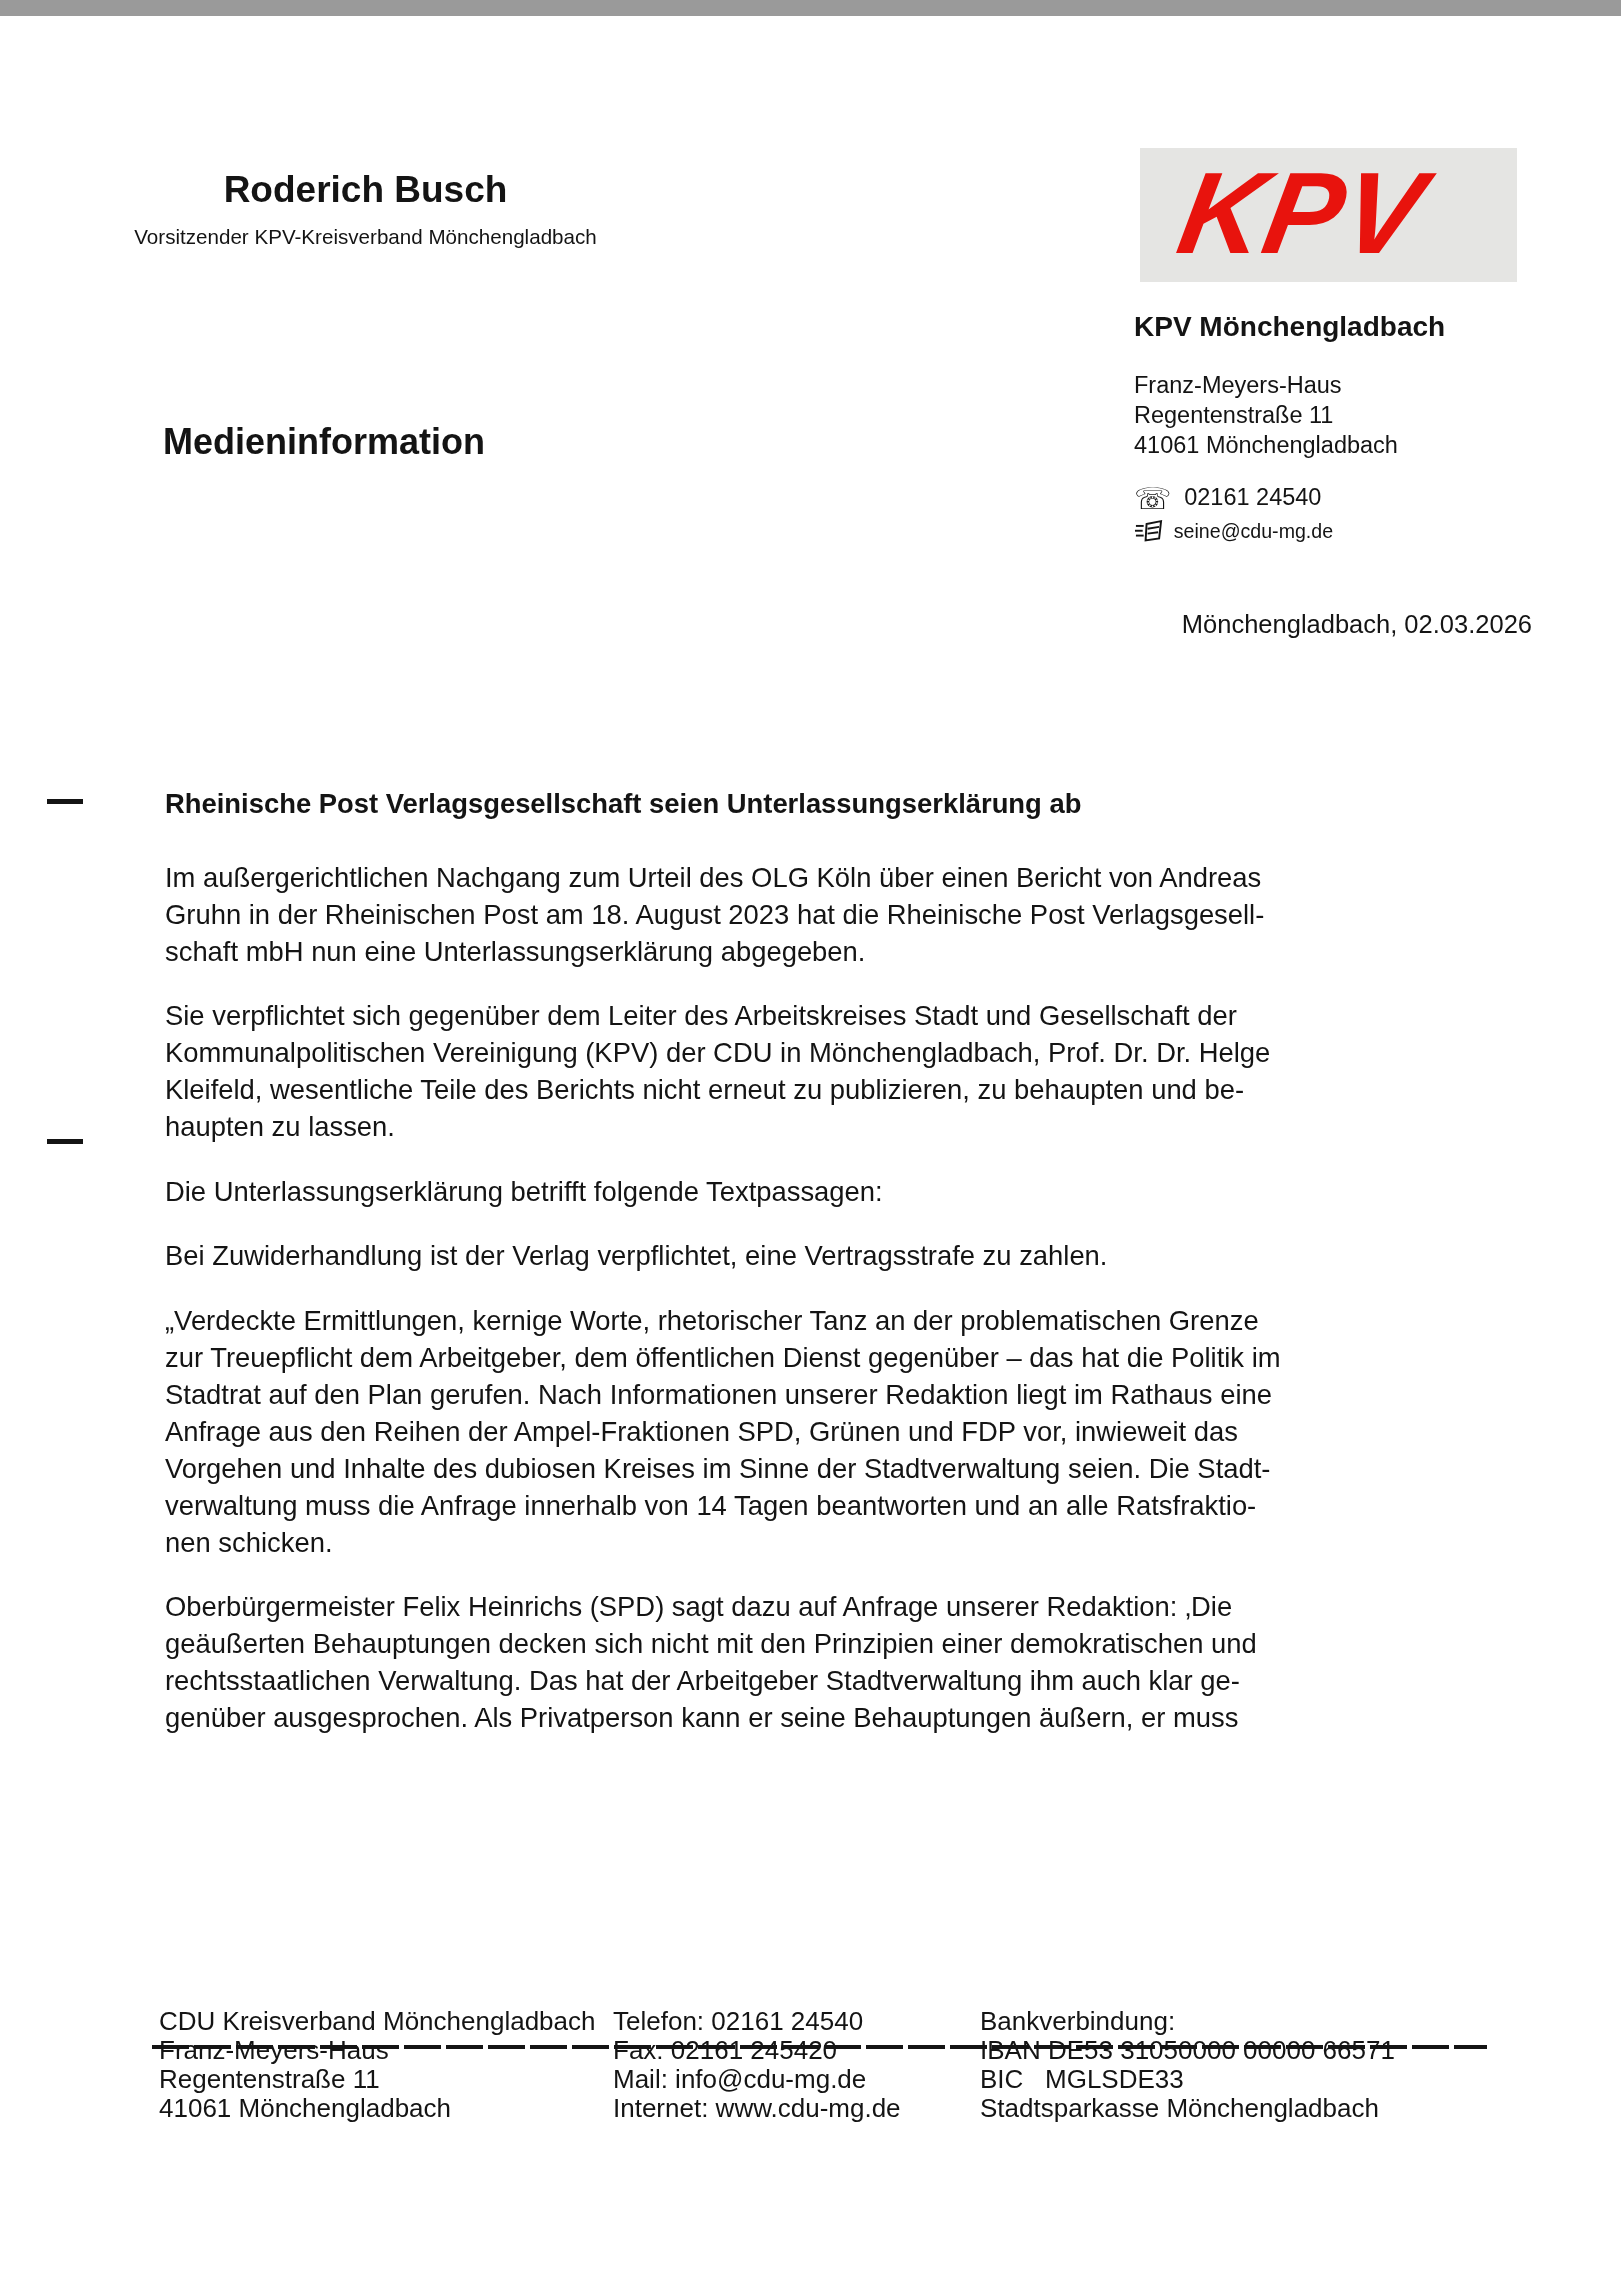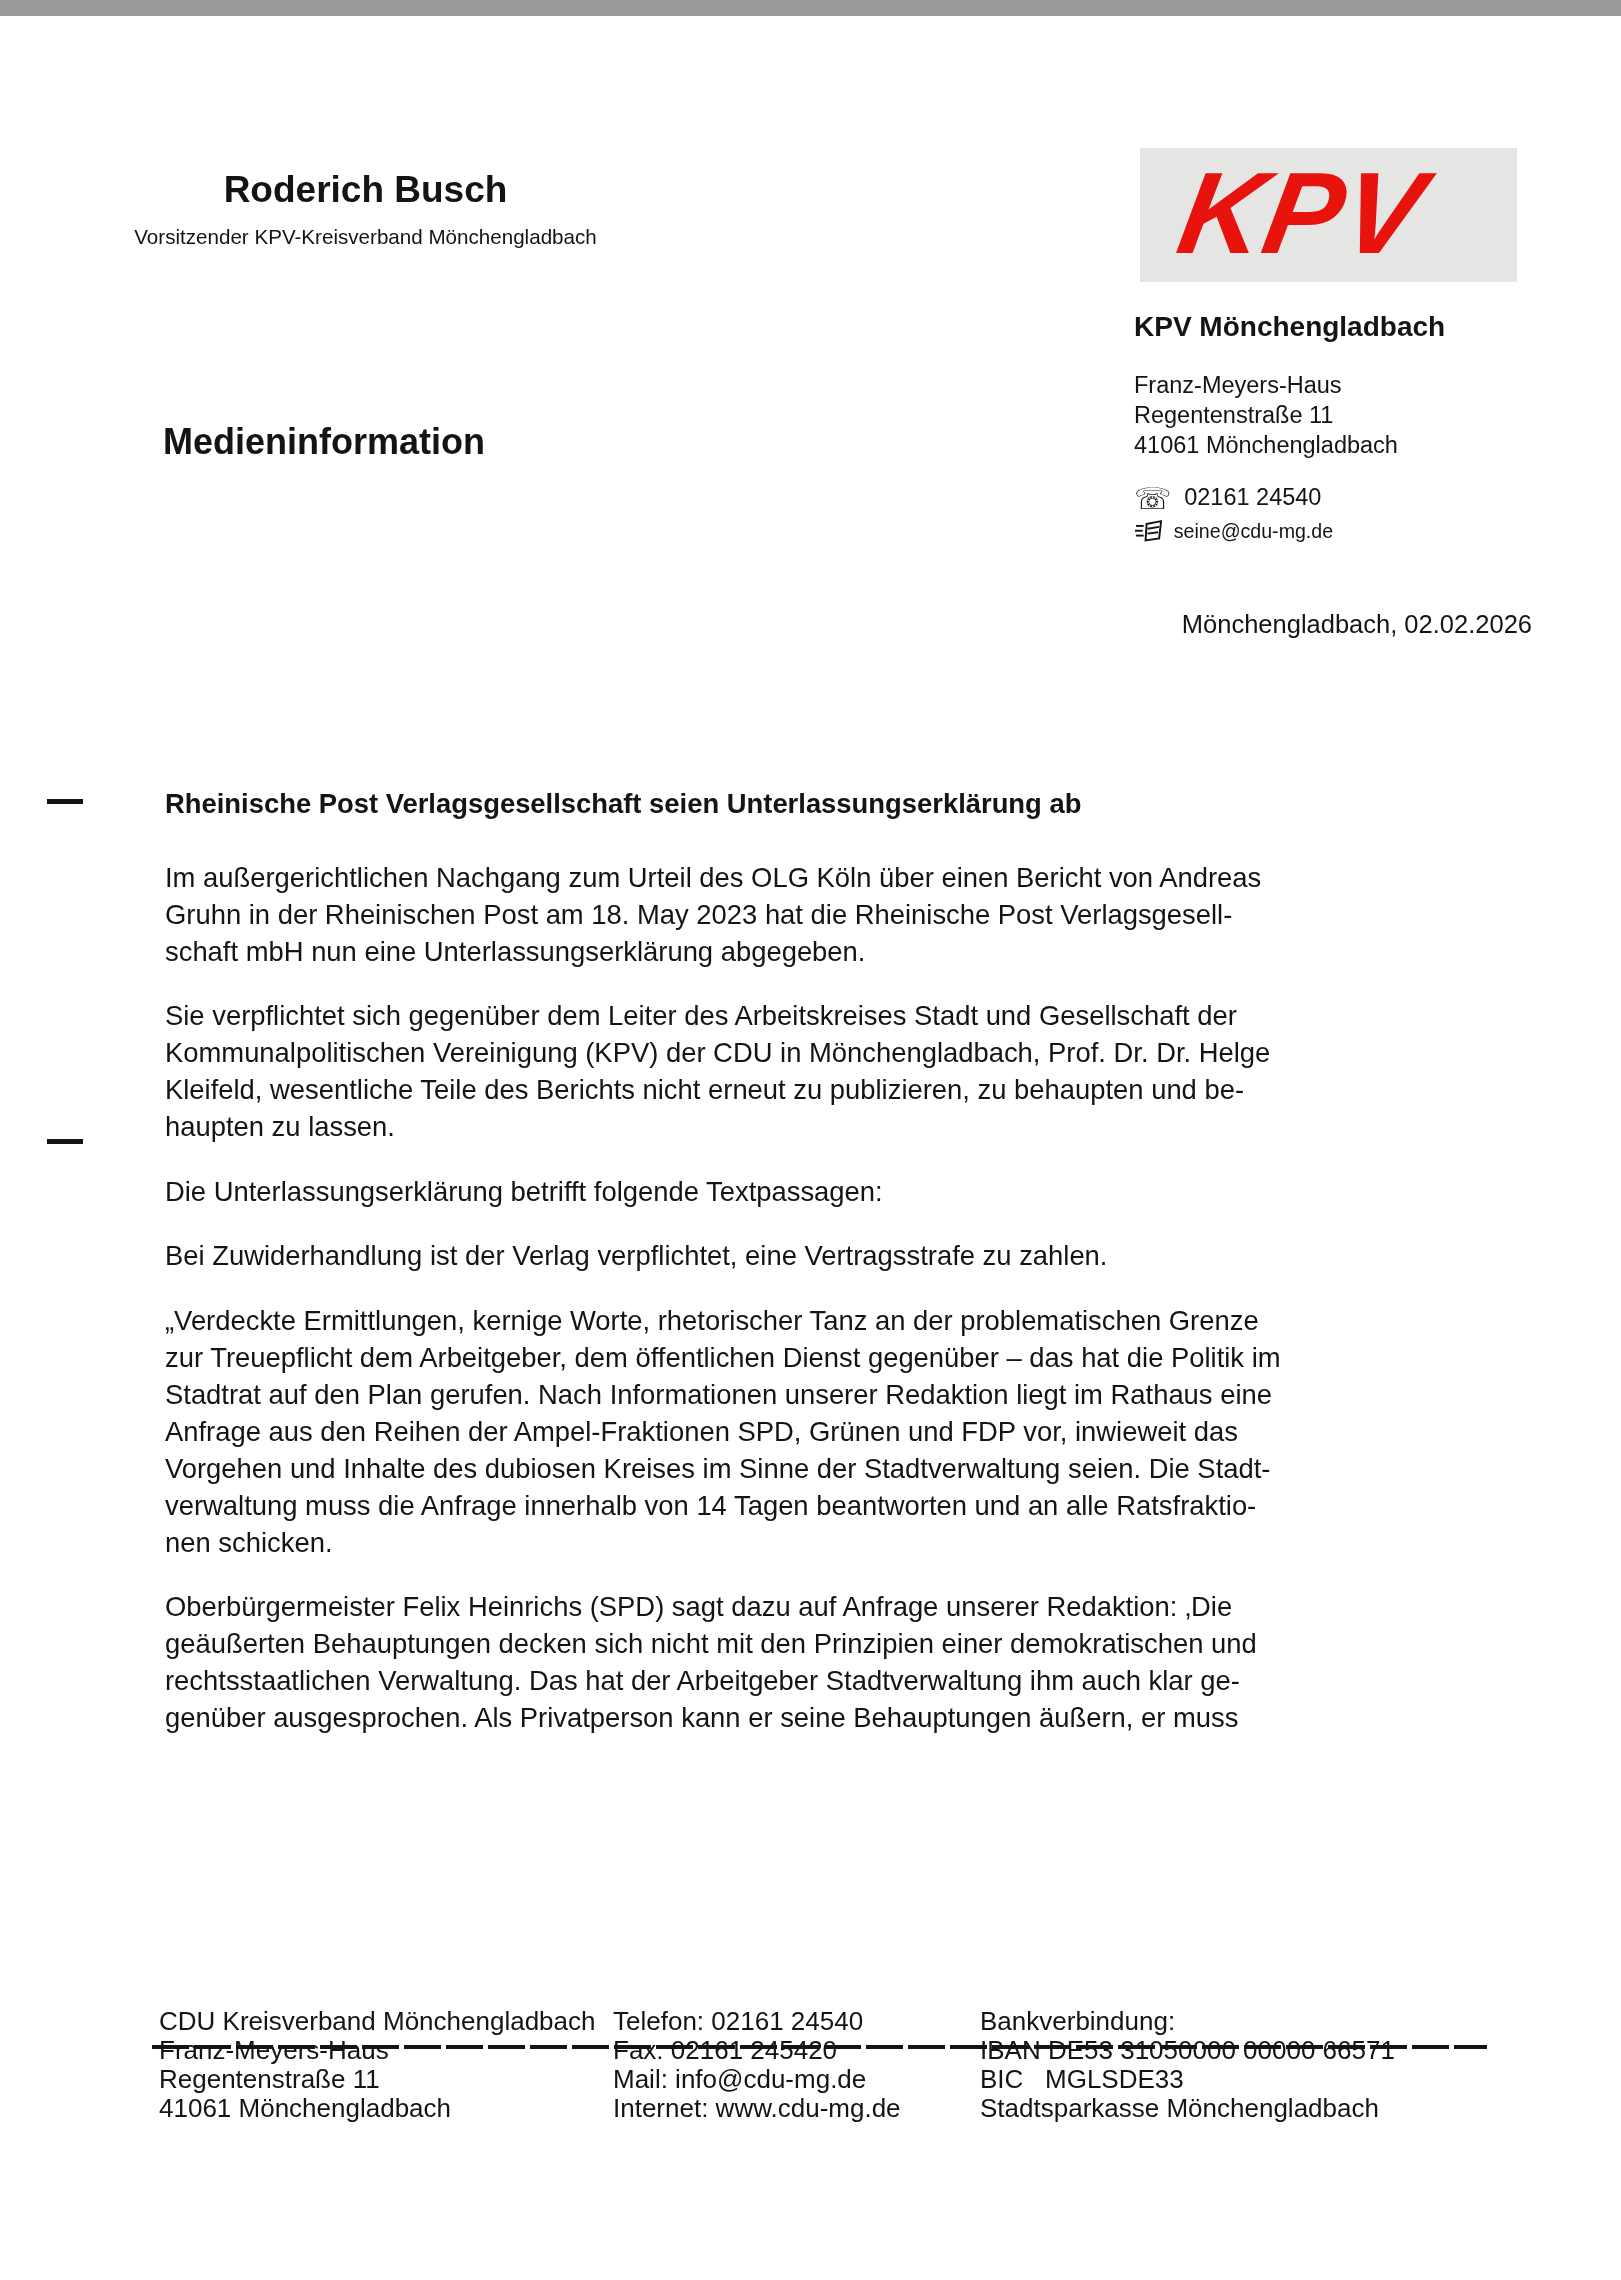--- a/index.html
+++ b/index.html
@@ -81,27 +81,27 @@
         <path d="M2 7h8"></path>
           <path d="M1 12h8"></path>
           <path d="M2 17h8"></path>
         <path d="M13 5l15 -3l-2 18l-14 2z"></path>
         <path d="M14 10l12 -2"></path>
           <path d="M14 15l11 -1.5"></path>
       </g>
     </svg><span>seine@cdu-mg.de</span>
   </div>
 
-  <div class="dateline">Mönchengladbach, 02.02.2026</div>
+  <div class="dateline">Mönchengladbach, 02.03.2026</div>
 
   <h1 class="headline">Rheinische Post Verlagsgesellschaft seien Unterlassungserklärung ab</h1>
 
   <div class="paras" id="paras">
       <div class="para">Im außergerichtlichen Nachgang zum Urteil des OLG Köln über einen Bericht von Andreas
-Gruhn in der Rheinischen Post am 18. May 2023 hat die Rheinische Post Verlagsgesell-
+Gruhn in der Rheinischen Post am 18. August 2023 hat die Rheinische Post Verlagsgesell-
 schaft mbH nun eine Unterlassungserklärung abgegeben.</div>
       <div class="para">Sie verpflichtet sich gegenüber dem Leiter des Arbeitskreises Stadt und Gesellschaft der
 Kommunalpolitischen Vereinigung (KPV) der CDU in Mönchengladbach, Prof. Dr. Dr. Helge
 Kleifeld, wesentliche Teile des Berichts nicht erneut zu publizieren, zu behaupten und be-
 haupten zu lassen.</div>
       <div class="para">Die Unterlassungserklärung betrifft folgende Textpassagen:</div>
       <div class="para">Bei Zuwiderhandlung ist der Verlag verpflichtet, eine Vertragsstrafe zu zahlen.</div>
       <div class="para">„Verdeckte Ermittlungen, kernige Worte, rhetorischer Tanz an der problematischen Grenze
 zur Treuepflicht dem Arbeitgeber, dem öffentlichen Dienst gegenüber – das hat die Politik im
 Stadtrat auf den Plan gerufen. Nach Informationen unserer Redaktion liegt im Rathaus eine

